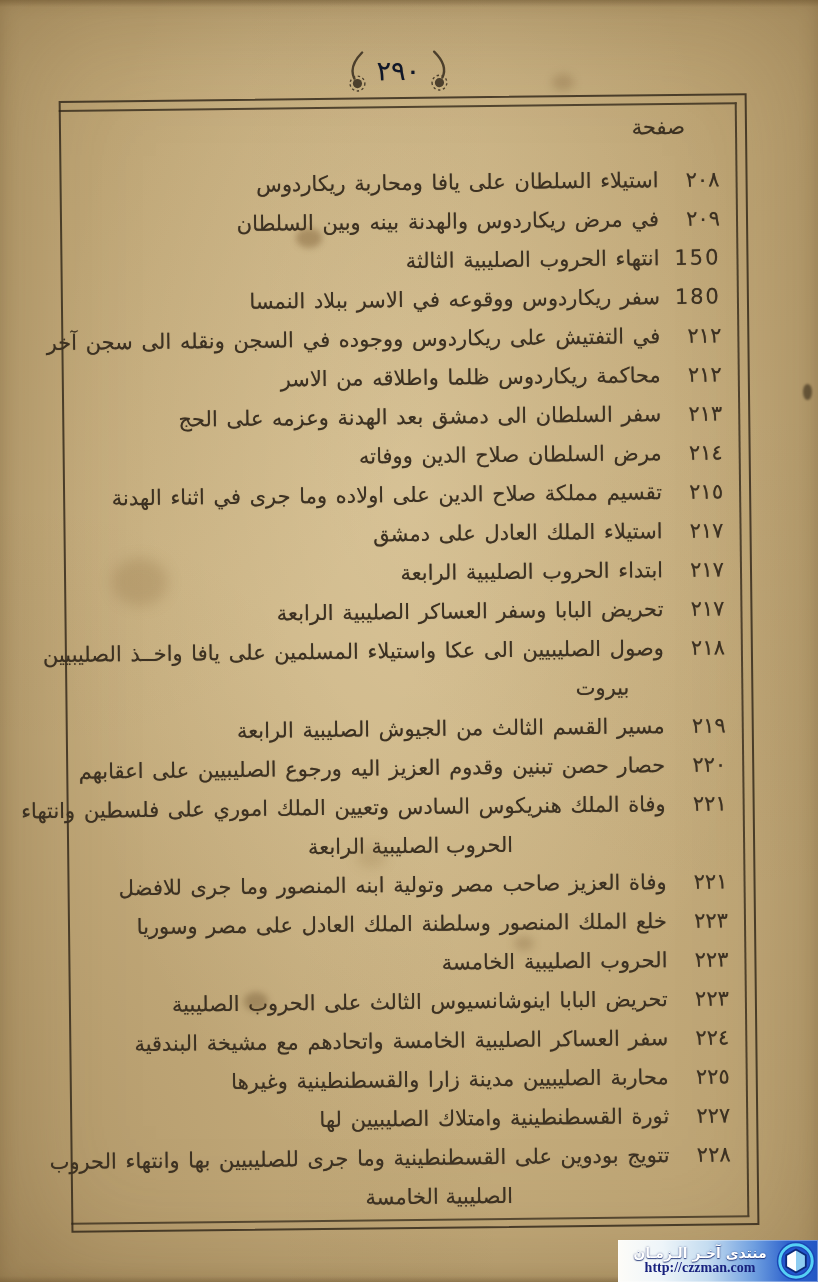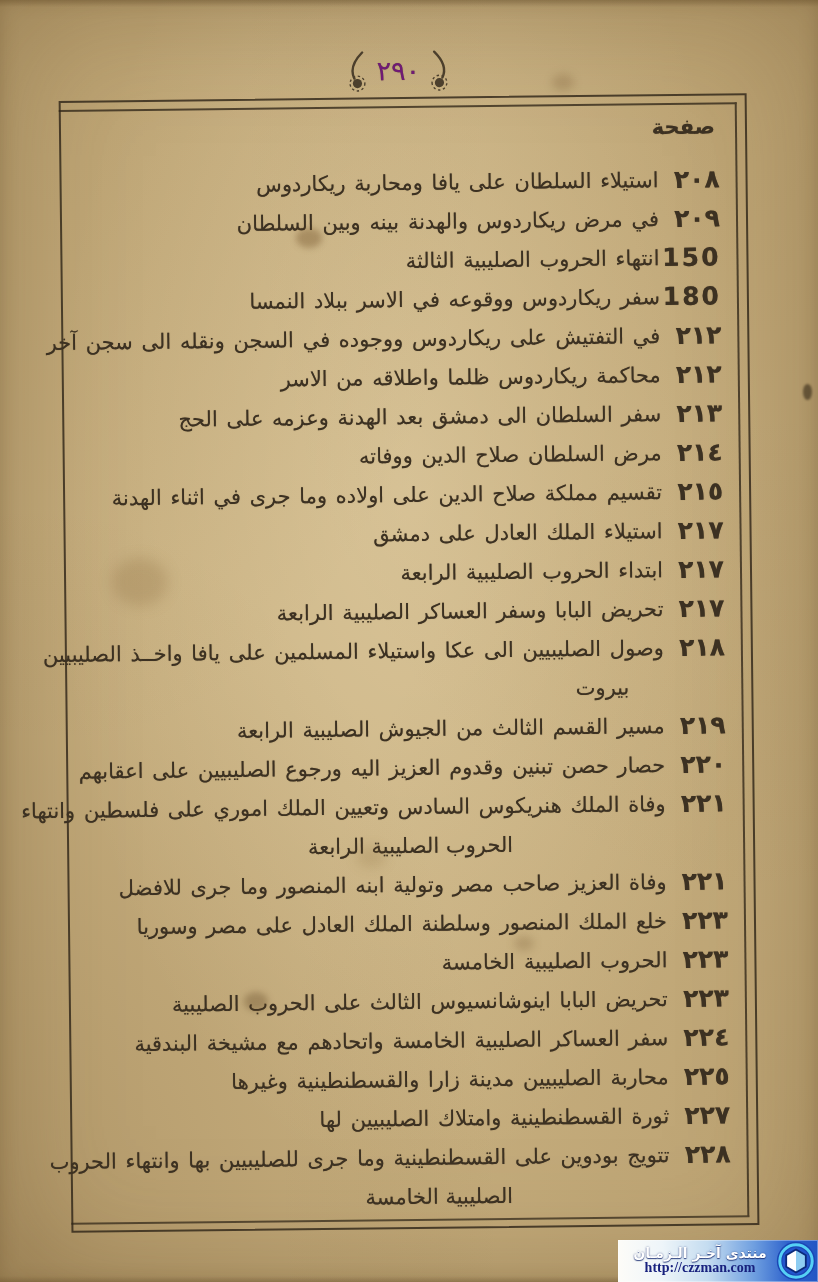--- a/index.html
+++ b/index.html
@@ -19,41 +19,41 @@
   .top-edge{position:absolute;top:0;left:0;right:0;height:7px;
     background:linear-gradient(to bottom, rgba(96,72,36,0.38), rgba(96,72,36,0));}
   .bottom-edge{position:absolute;bottom:0;left:0;right:0;height:6px;
     background:linear-gradient(to top, rgba(96,72,36,0.30), rgba(96,72,36,0));}
 
   .rot{position:absolute;inset:0;transform:rotate(-0.65deg);transform-origin:409px 660px;}
 
   
   .ornament{position:absolute;top:46px;left:325px;width:160px;height:52px;
     display:flex;align-items:center;justify-content:center;gap:9px;color:#3c3122;}
-  .orn-num{font-size:27px;letter-spacing:7px;color:#701a75;padding-bottom:4px;
+  .orn-num{font-size:27px;letter-spacing:7px;color:#0f172a;padding-bottom:4px;
     text-shadow:0 0 0.7px rgba(60,45,25,0.7);}
   .flourish{opacity:0.88;}
   .flourish.mirror{transform:scaleX(-1);}
 
   
   .frame{position:absolute;left:65px;top:97px;width:684px;height:1128px;
     border:2px solid rgba(48,38,24,0.82);}
   .frame .inner-rule{position:absolute;top:7px;right:8px;bottom:6px;left:-2px;
     border-top:2px solid rgba(48,38,24,0.78);
     border-right:2px solid rgba(48,38,24,0.78);
     border-bottom:2px solid rgba(48,38,24,0.72);
     pointer-events:none;}
   .content{position:absolute;top:16px;right:26px;bottom:8px;left:18px;
     direction:rtl;text-align:right;color:#3c3122;}
   .colhdr{font-size:21px;height:30px;line-height:30px;margin-left:auto;
-    margin-right:4px;width:max-content;text-shadow:0 0 0.7px rgba(60,45,25,0.6);font-weight:bold;}
+    margin-right:34px;width:max-content;text-shadow:0 0 0.7px rgba(60,45,25,0.6);}
   .entries{margin-top:18px;}
   .entry{display:flex;direction:rtl;align-items:center;height:39px;}
-  .num{flex:none;width:46px;text-align:right;font-size:25px;letter-spacing:2px;
-    text-shadow:0 0 0.7px rgba(60,45,25,0.6);font-weight:bold;}
+  .num{flex:none;width:46px;text-align:right;font-size:21px;letter-spacing:2px;
+    text-shadow:0 0 0.7px rgba(60,45,25,0.6);}
   .title{margin-right:15px;font-size:21px;white-space:nowrap;word-spacing:2px;
     text-shadow:0 0 0.7px rgba(60,45,25,0.6);}
   .cont{height:39px;display:flex;align-items:center;font-size:21px;white-space:nowrap;
     text-shadow:0 0 0.7px rgba(60,45,25,0.6);}
 
   
   .stain{position:absolute;border-radius:50%;pointer-events:none;}
   .st1{left:296px;top:228px;width:26px;height:20px;background:rgba(92,60,20,0.32);filter:blur(3px);}
   .st2{left:112px;top:558px;width:56px;height:48px;background:rgba(122,86,40,0.20);filter:blur(7px);}
   .st3{left:244px;top:992px;width:24px;height:19px;background:rgba(84,56,24,0.30);filter:blur(3px);}

